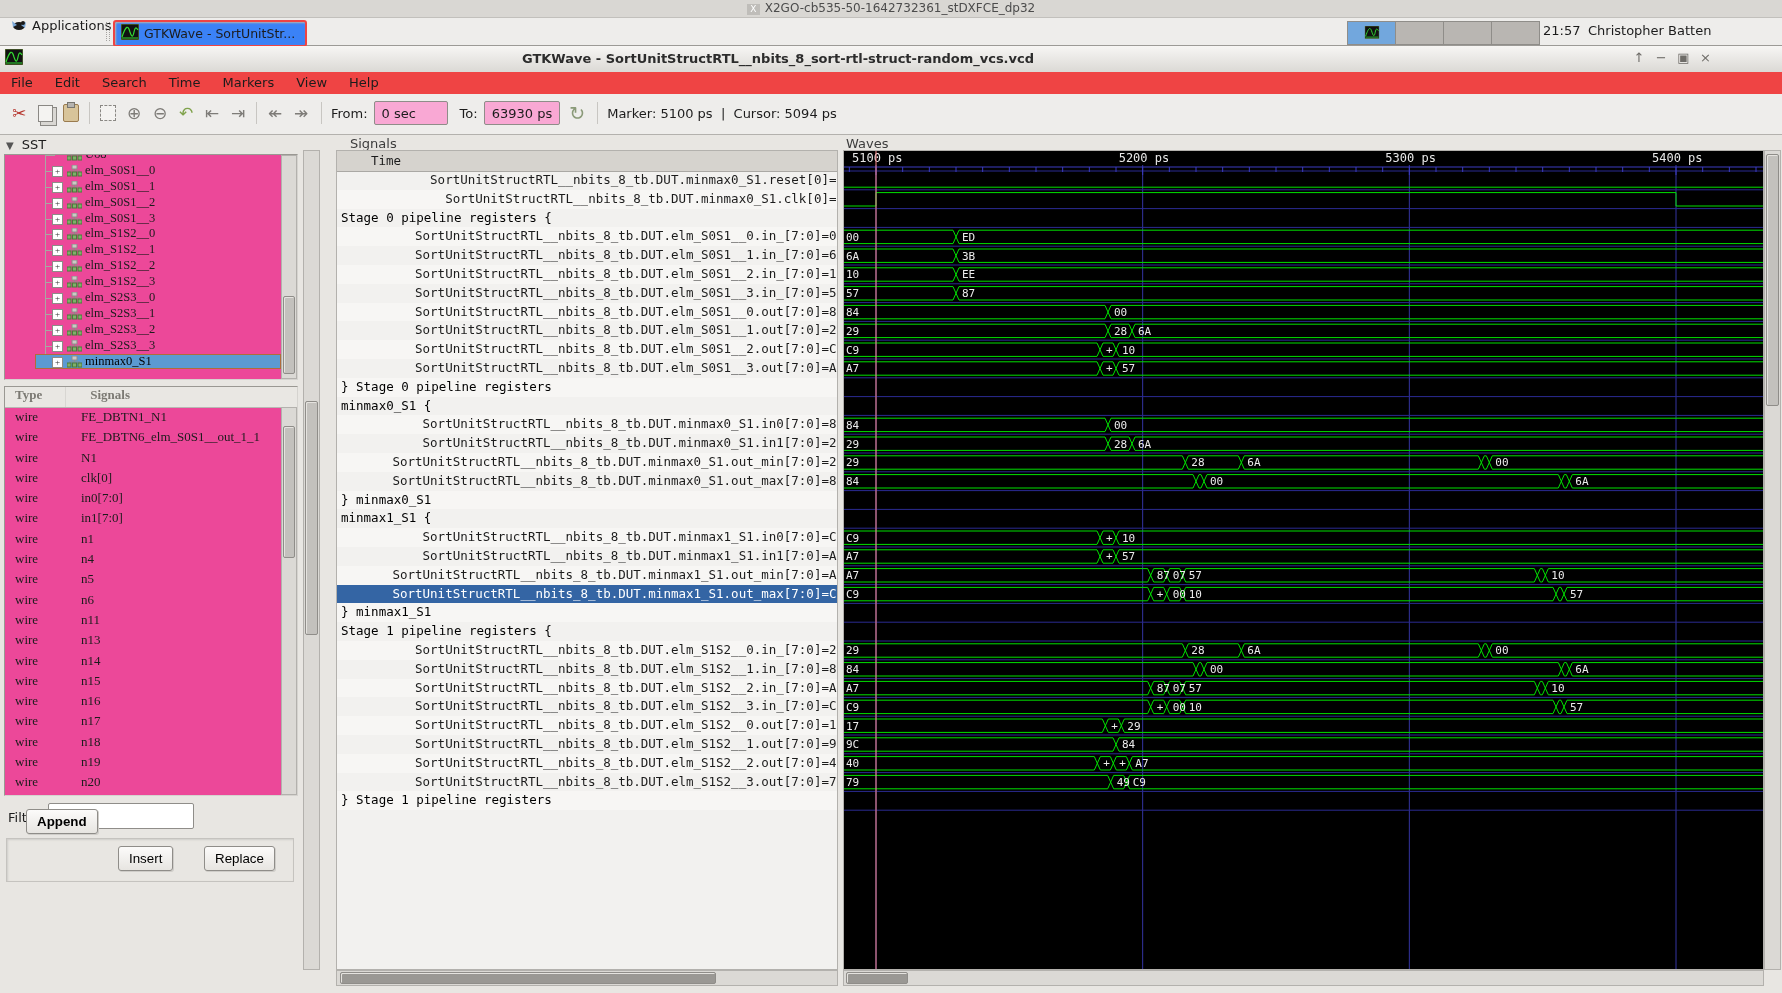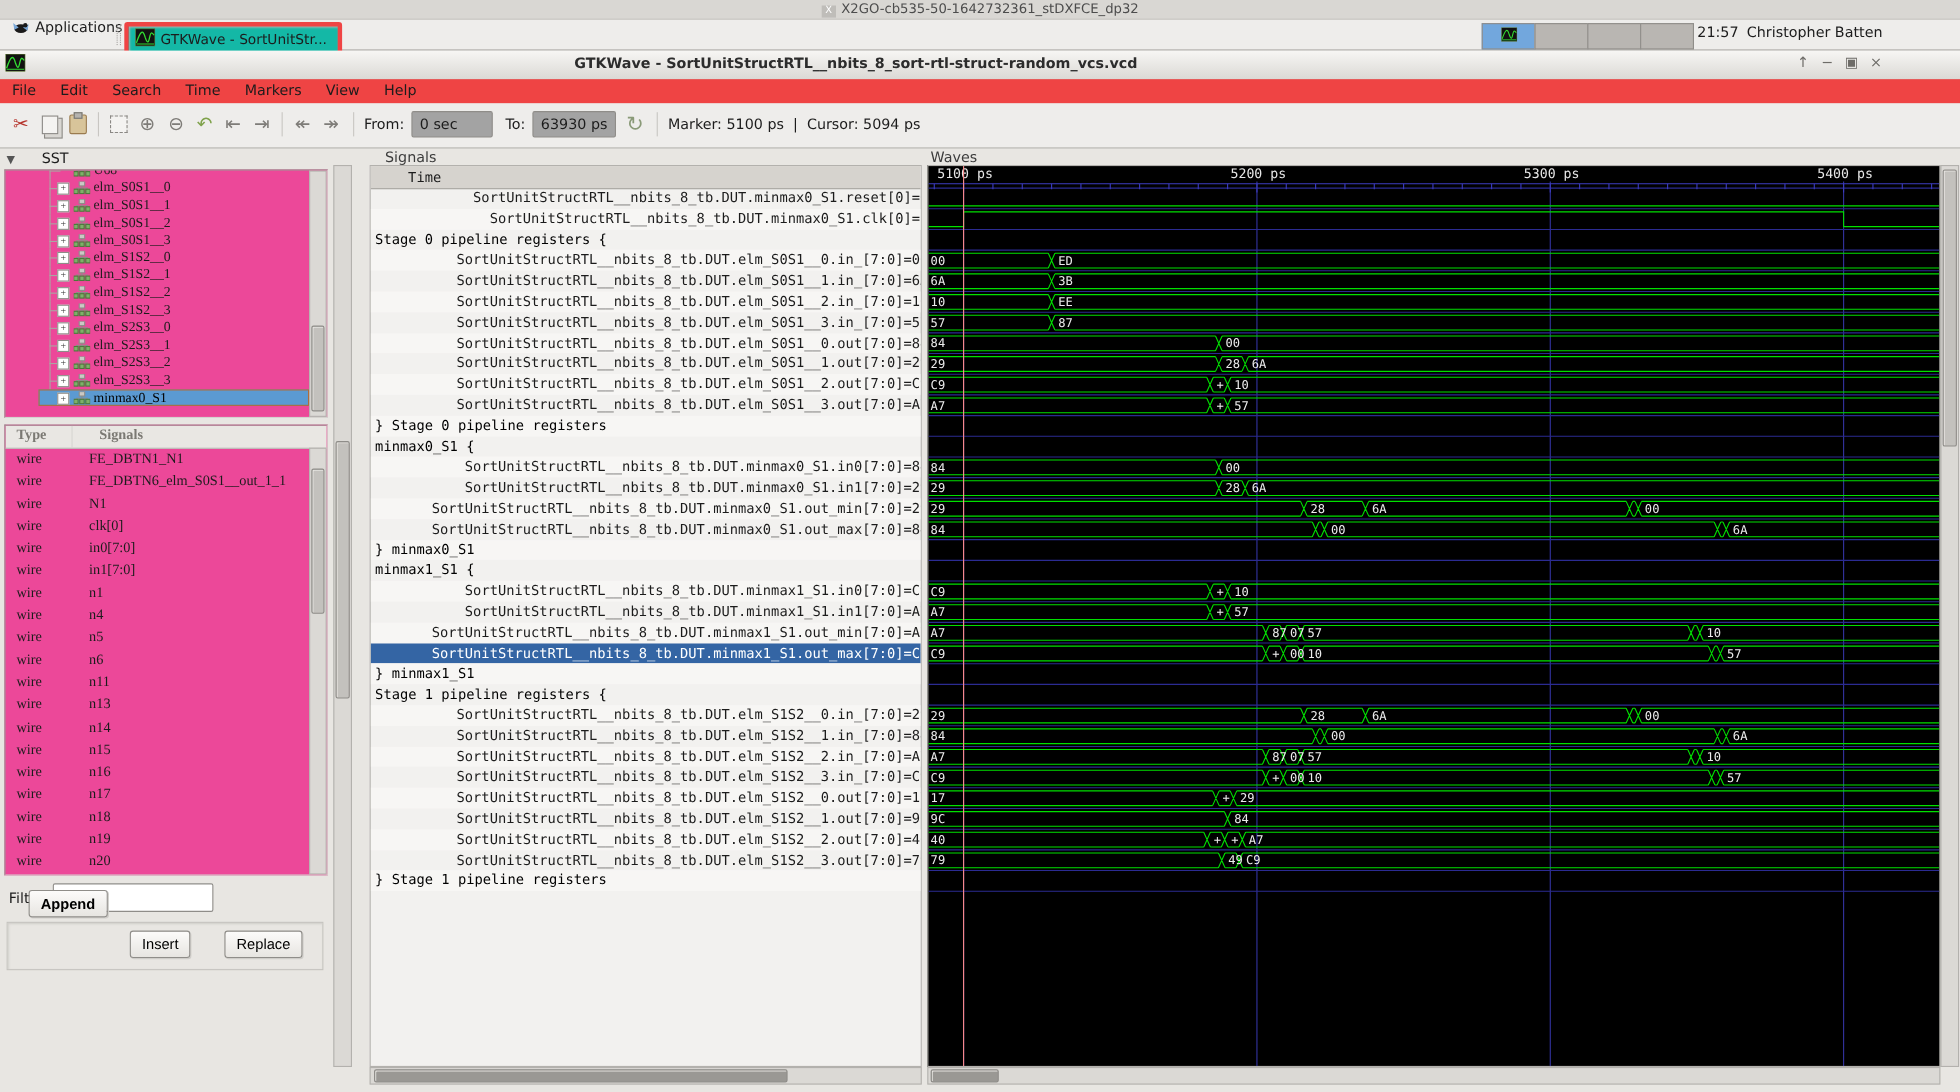--- a/index.html
+++ b/index.html
@@ -4,40 +4,40 @@
 <style>
   html,body{margin:0;padding:0;background:#555;}
   #root{position:relative;width:1782px;height:993px;background:#e8e6e2;overflow:hidden;
         font-family:"DejaVu Sans","Liberation Sans",sans-serif;font-size:13px;color:#1c1c1c;}
   .abs{position:absolute;}
   
   #topstrip{left:0;top:0;width:1782px;height:17px;background:#d9d7d3;border-bottom:1px solid #c2c0bc;
             text-align:center;font-size:12px;color:#4c4c4c;line-height:17px;}
   #taskbar{left:0;top:18px;width:1782px;height:27px;background:#eeedeb;border-bottom:1px solid #9c9a96;}
   .tb-item{display:inline-flex;gap:5px;height:27px;padding:0 8px;}
-  #task-btn{position:absolute;left:113px;top:2px;height:23px;width:178px;background:#14b8a6;
-            border:4px solid #ef4444;border-radius:3px;box-shadow:inset 1px 1px 2px #b6b4b0;
+  #task-btn{position:absolute;left:113px;top:2px;height:23px;width:178px;background:#3b82f6;
+            border:2px solid #ef4444;border-radius:3px;box-shadow:inset 1px 1px 2px #b6b4b0;
             display:flex;align-items:center;gap:5px;padding:0 6px;font-size:12.5px;}
   #pager{position:absolute;left:1348px;top:3px;height:22px;display:flex;}
   .pager-cell{width:47px;height:22px;background:#b9b6b2;border:1px solid #8f8d89;margin-left:-1px;}
   .pager-cell.active{background:#72a7dd;display:flex;align-items:center;justify-content:center;}
   
   #titlebar{left:0;top:46px;width:1782px;height:26px;background:linear-gradient(#f7f6f4,#dbd9d5);
             border-bottom:1px solid #b9b7b3;}
   #win-title{position:absolute;left:778px;top:5px;transform:translateX(-50%);font-weight:bold;
              white-space:nowrap;color:#2c2c2c;text-align:right;}
   .win-ctl{display:inline-block;width:18px;text-align:center;color:#6e6c68;font-size:13px;cursor:default;}
   #menubar{left:0;top:72px;width:1782px;height:22px;background:#ef4444;}
   .menu-item{display:inline-block;padding:3px 11px 0 11px;height:19px;}
   #toolbar{left:0;top:94px;width:1782px;height:40px;background:#eeedeb;border-bottom:1px solid #b3b1ad;}
   #toolbar-row{position:absolute;left:8px;top:5px;height:28px;display:flex;align-items:center;gap:6px;}
   .tool-ico{width:22px;height:24px;display:inline-flex;align-items:center;justify-content:center;
             font-size:17px;color:#7e7c78;}
   .tool-sep{width:1px;height:22px;background:#c8c6c2;margin:0 3px;}
-  .tool-field{background:#a3a3a3;border:1px solid #8f8d89;border-radius:2px;height:20px;
+  .tool-field{background:#f9a8d4;border:1px solid #8f8d89;border-radius:2px;height:20px;
               padding:1px 7px;font-size:13px;display:inline-flex;align-items:center;min-width:58px;}
   .icon-copy{width:13px;height:15px;border:1px solid #8a8884;background:#f4f3f1;
              box-shadow:3px 3px 0 #d9d7d3,3px 3px 0 1px #8a8884;}
   .icon-paste{width:14px;height:16px;border:1px solid #9a7b4f;background:#d8c49a;border-radius:2px;position:relative;}
   .icon-paste:before{content:"";position:absolute;left:3px;top:-3px;width:6px;height:4px;background:#b5b3af;border:1px solid #77756f;}
   .icon-zoomfit{width:14px;height:14px;border:1px dashed #8a8884;background:#f4f3f1;}
   
   .inset-box{background:#ec4899;border:1px solid #9a9893;border-right-color:#d5d3cf;border-bottom-color:#d5d3cf;font-family:Liberation Serif, serif;}
   .frame-label{color:#3c3c3c;font-size:13px;}
   .vtrough{background:#dbd9d5;border:1px solid #b3b1ad;}
@@ -169,21 +169,21 @@
           <span>63930 ps</span>
         </span>
       <span class="tool-ico" style="font-size:19px;color:#8a9a78;">↻</span>
       <span class="tool-sep"></span>
       <span style="white-space:pre;">Marker: 5100 ps  |  Cursor: 5094 ps</span>
     </div>
   </div>
 
   <div class="abs" style="left:6px;top:137px;">
     <span style="font-size:10px;color:#555;">▼</span>
-    <span style="margin-left:20px;">SST</span>
+    <span style="margin-left:4px;">SST</span>
   </div>
 
   <div class="abs inset-box" style="left:4px;top:154px;width:292px;height:224px;overflow:hidden;">
     <div id="sst-tree" style="position:absolute;left:0;top:-8px;right:14px;">
         <div class="tree-row">
           <span class="tree-vline"></span>
           <span class="tree-stub"></span>
           <span class="tree-icon"><svg width="15" height="12">
               <rect x="5" y="0" width="5" height="4" fill="#cbc9c5" stroke="#8e8c88"></rect>
               <line x1="7.5" y1="4" x2="7.5" y2="6" stroke="#8e8c88"></line>

